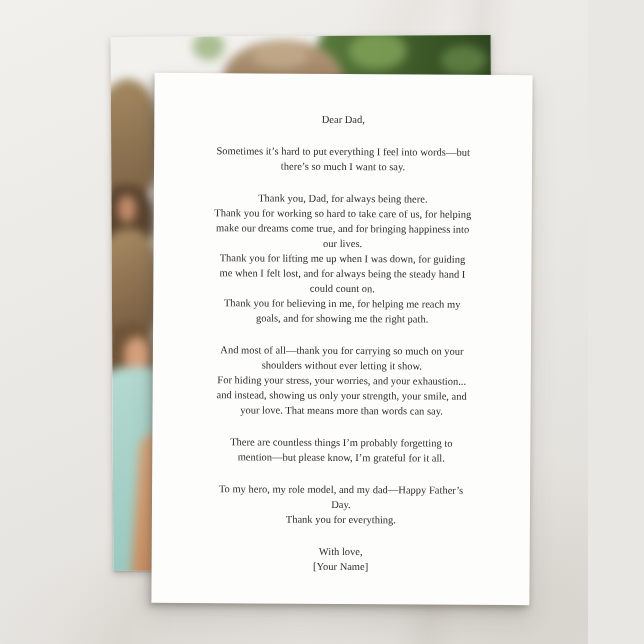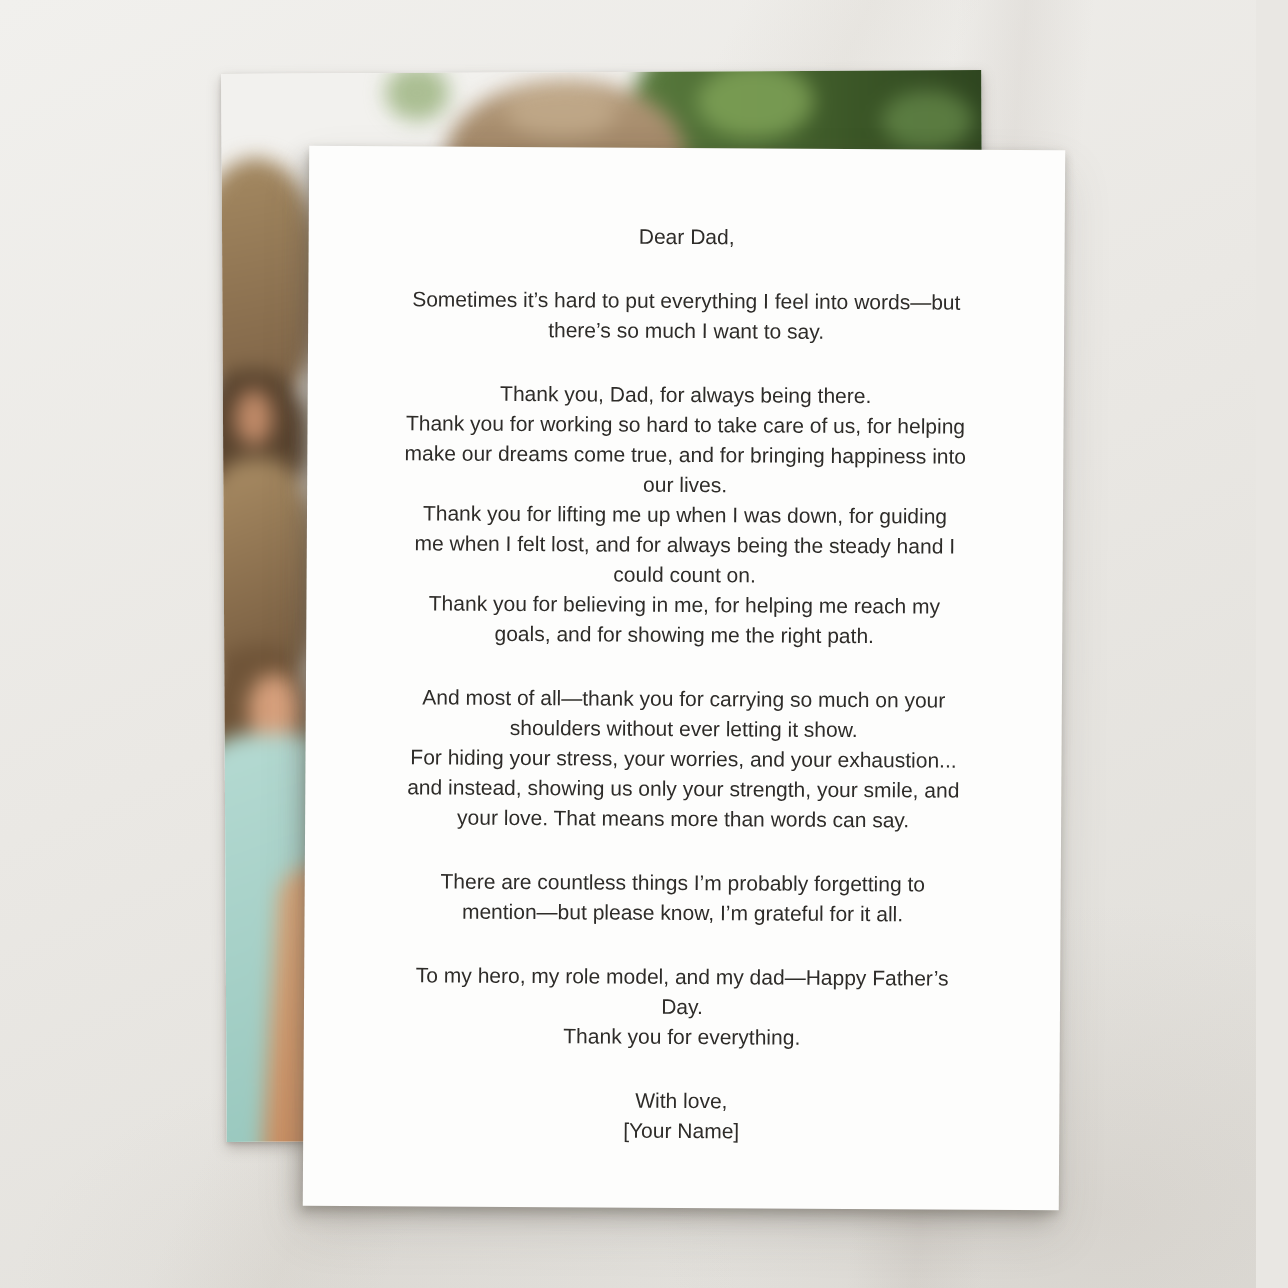--- a/index.html
+++ b/index.html
@@ -1,20 +1,19 @@
 <!DOCTYPE html>
 <html><head>
 <meta charset="utf-8">
 <style>
   html,body { margin:0; padding:0; background:#e9e7e3; }
   .scene {
     position:relative; width:588px; height:644px; overflow:hidden;
     background: linear-gradient(155deg, #f1f0ed 0%, #eae8e4 45%, #e0ded9 100%);
-    font-family:Liberation Sans, sans-serif;
-    padding-left:40px;
+    font-family:Liberation Serif, serif;
   }
   .marble-veins {
     position:absolute; inset:0;
     background:
       linear-gradient(115deg, rgba(0,0,0,0) 40%, rgba(175,165,150,0.10) 47%, rgba(0,0,0,0) 53%),
       linear-gradient(95deg,  rgba(0,0,0,0) 70%, rgba(170,160,152,0.14) 75%, rgba(0,0,0,0) 80%),
       radial-gradient(ellipse 320px 220px at 88% 94%, rgba(168,158,148,0.18), rgba(0,0,0,0) 70%),
       radial-gradient(ellipse 260px 160px at 30% 100%, rgba(170,162,152,0.12), rgba(0,0,0,0) 70%);
   }
   .card { position:absolute; background:#fcfcfb; }

